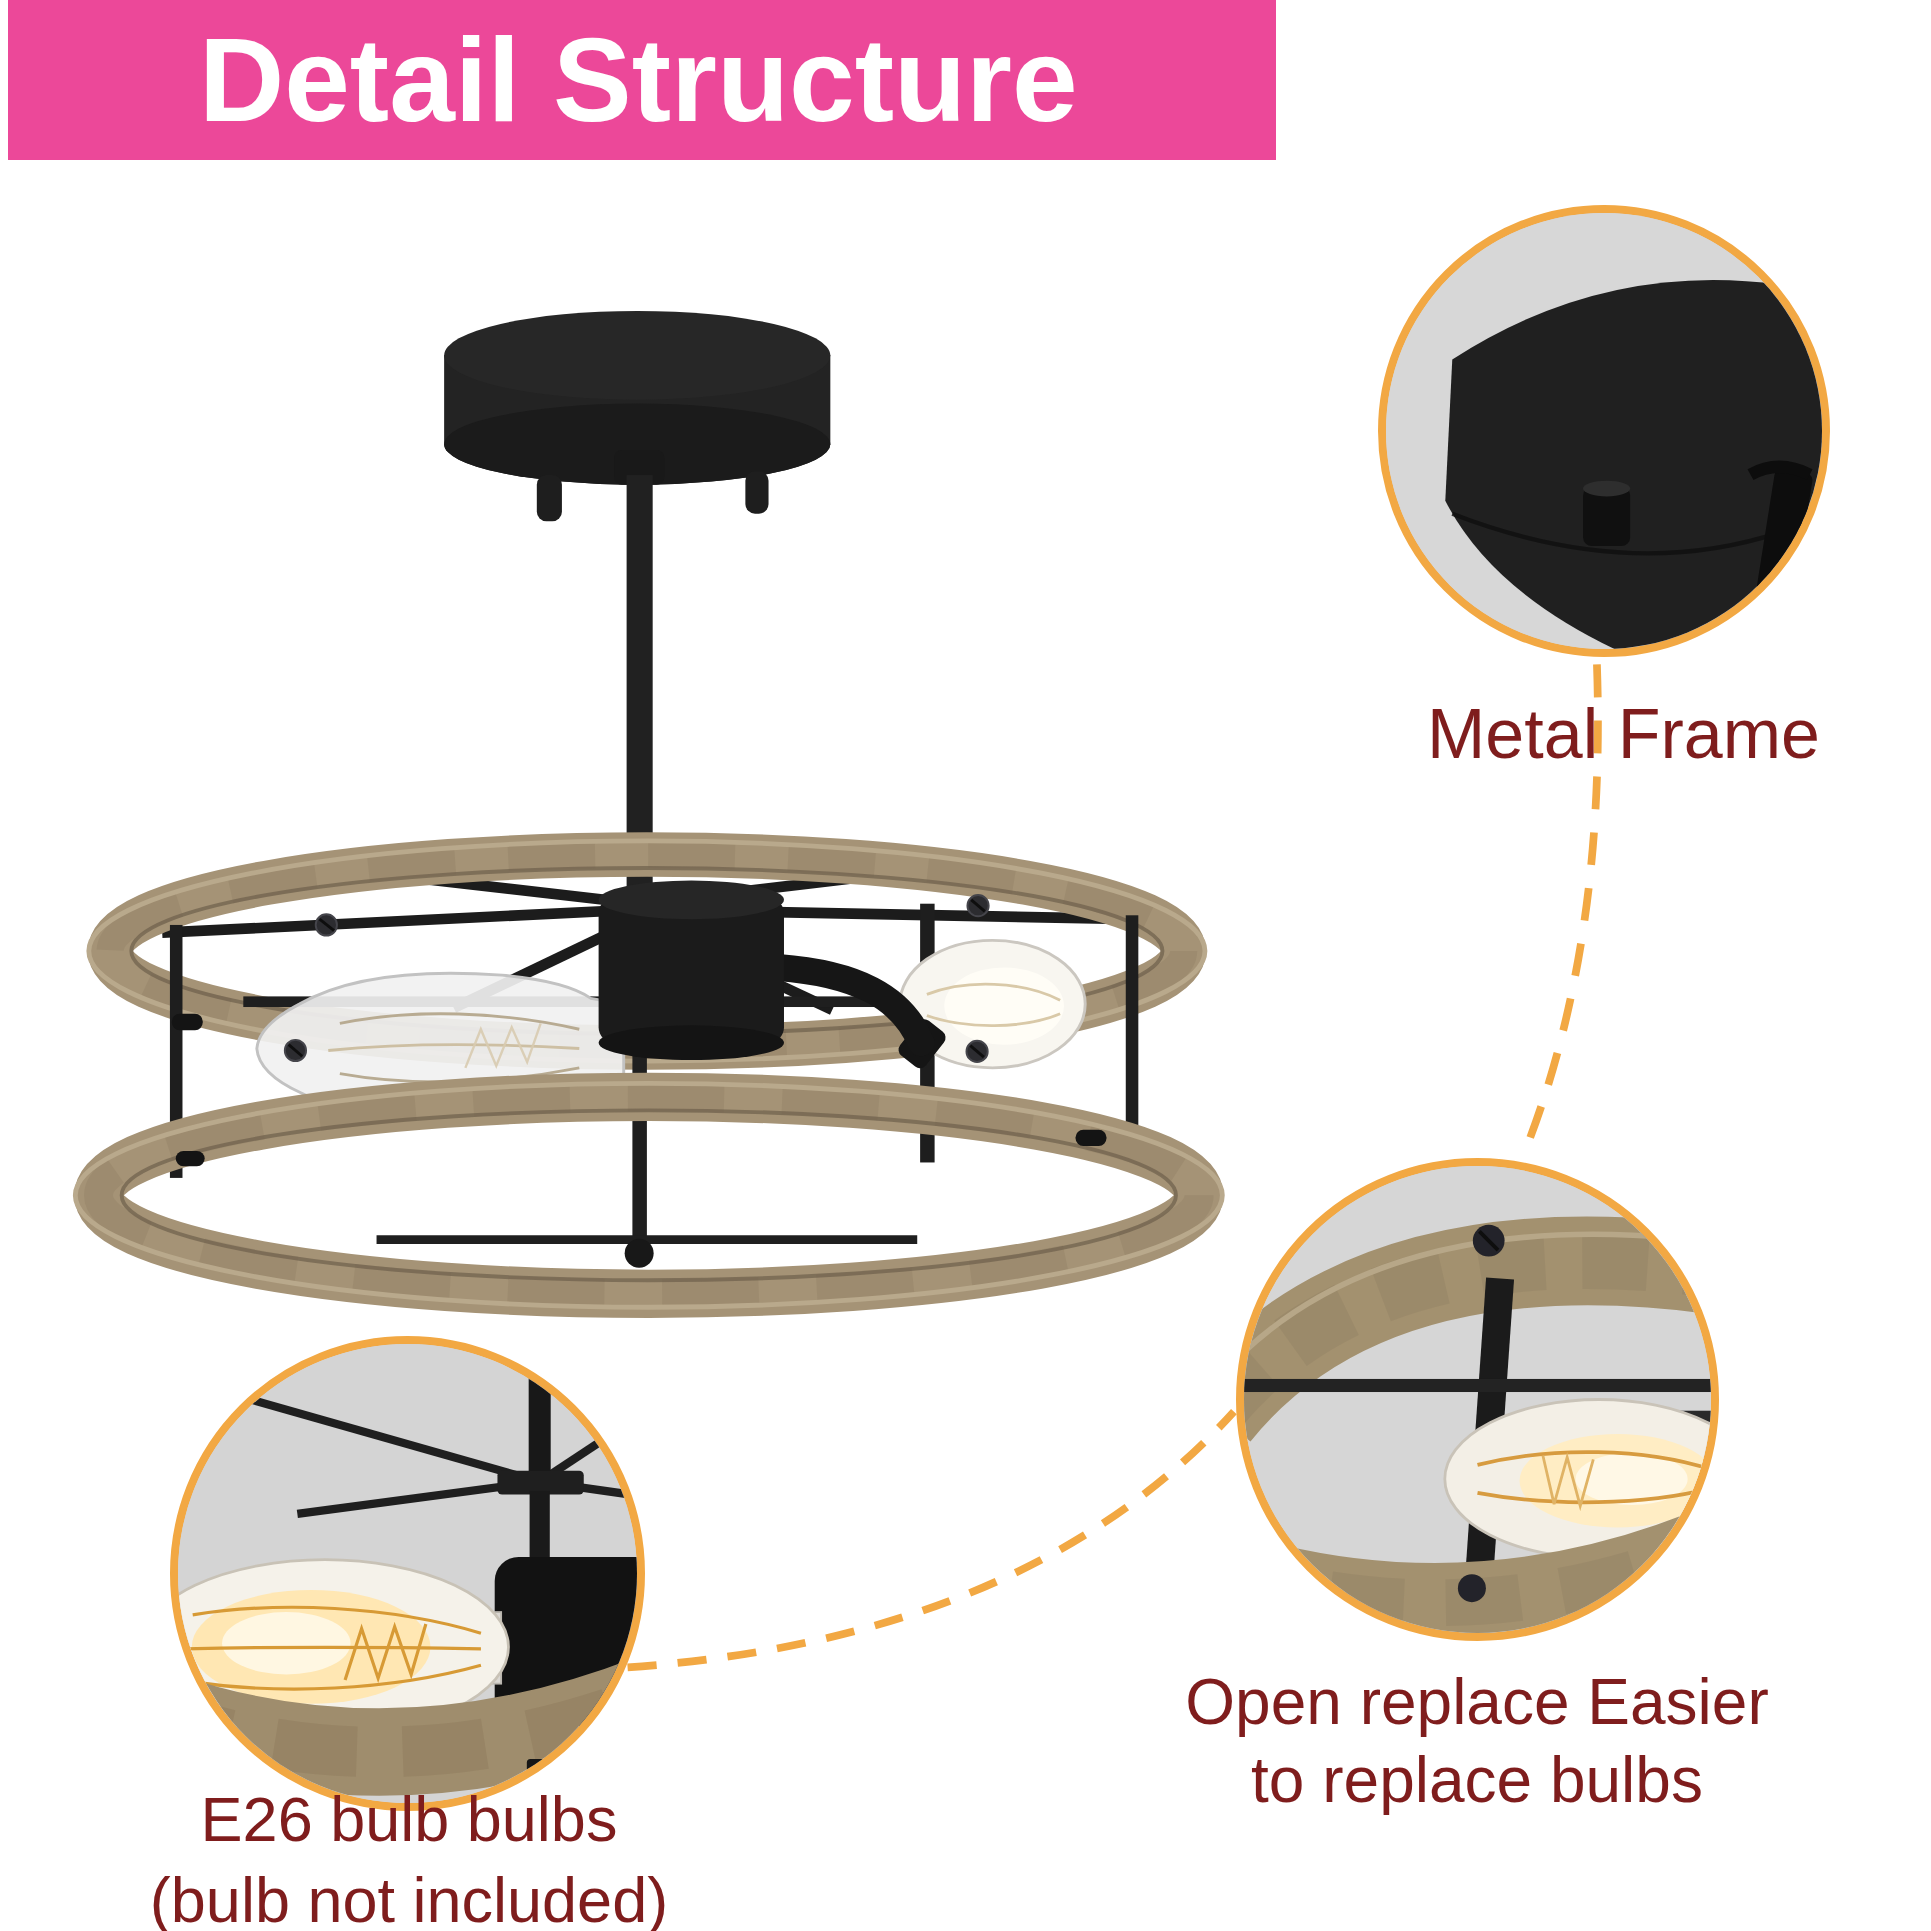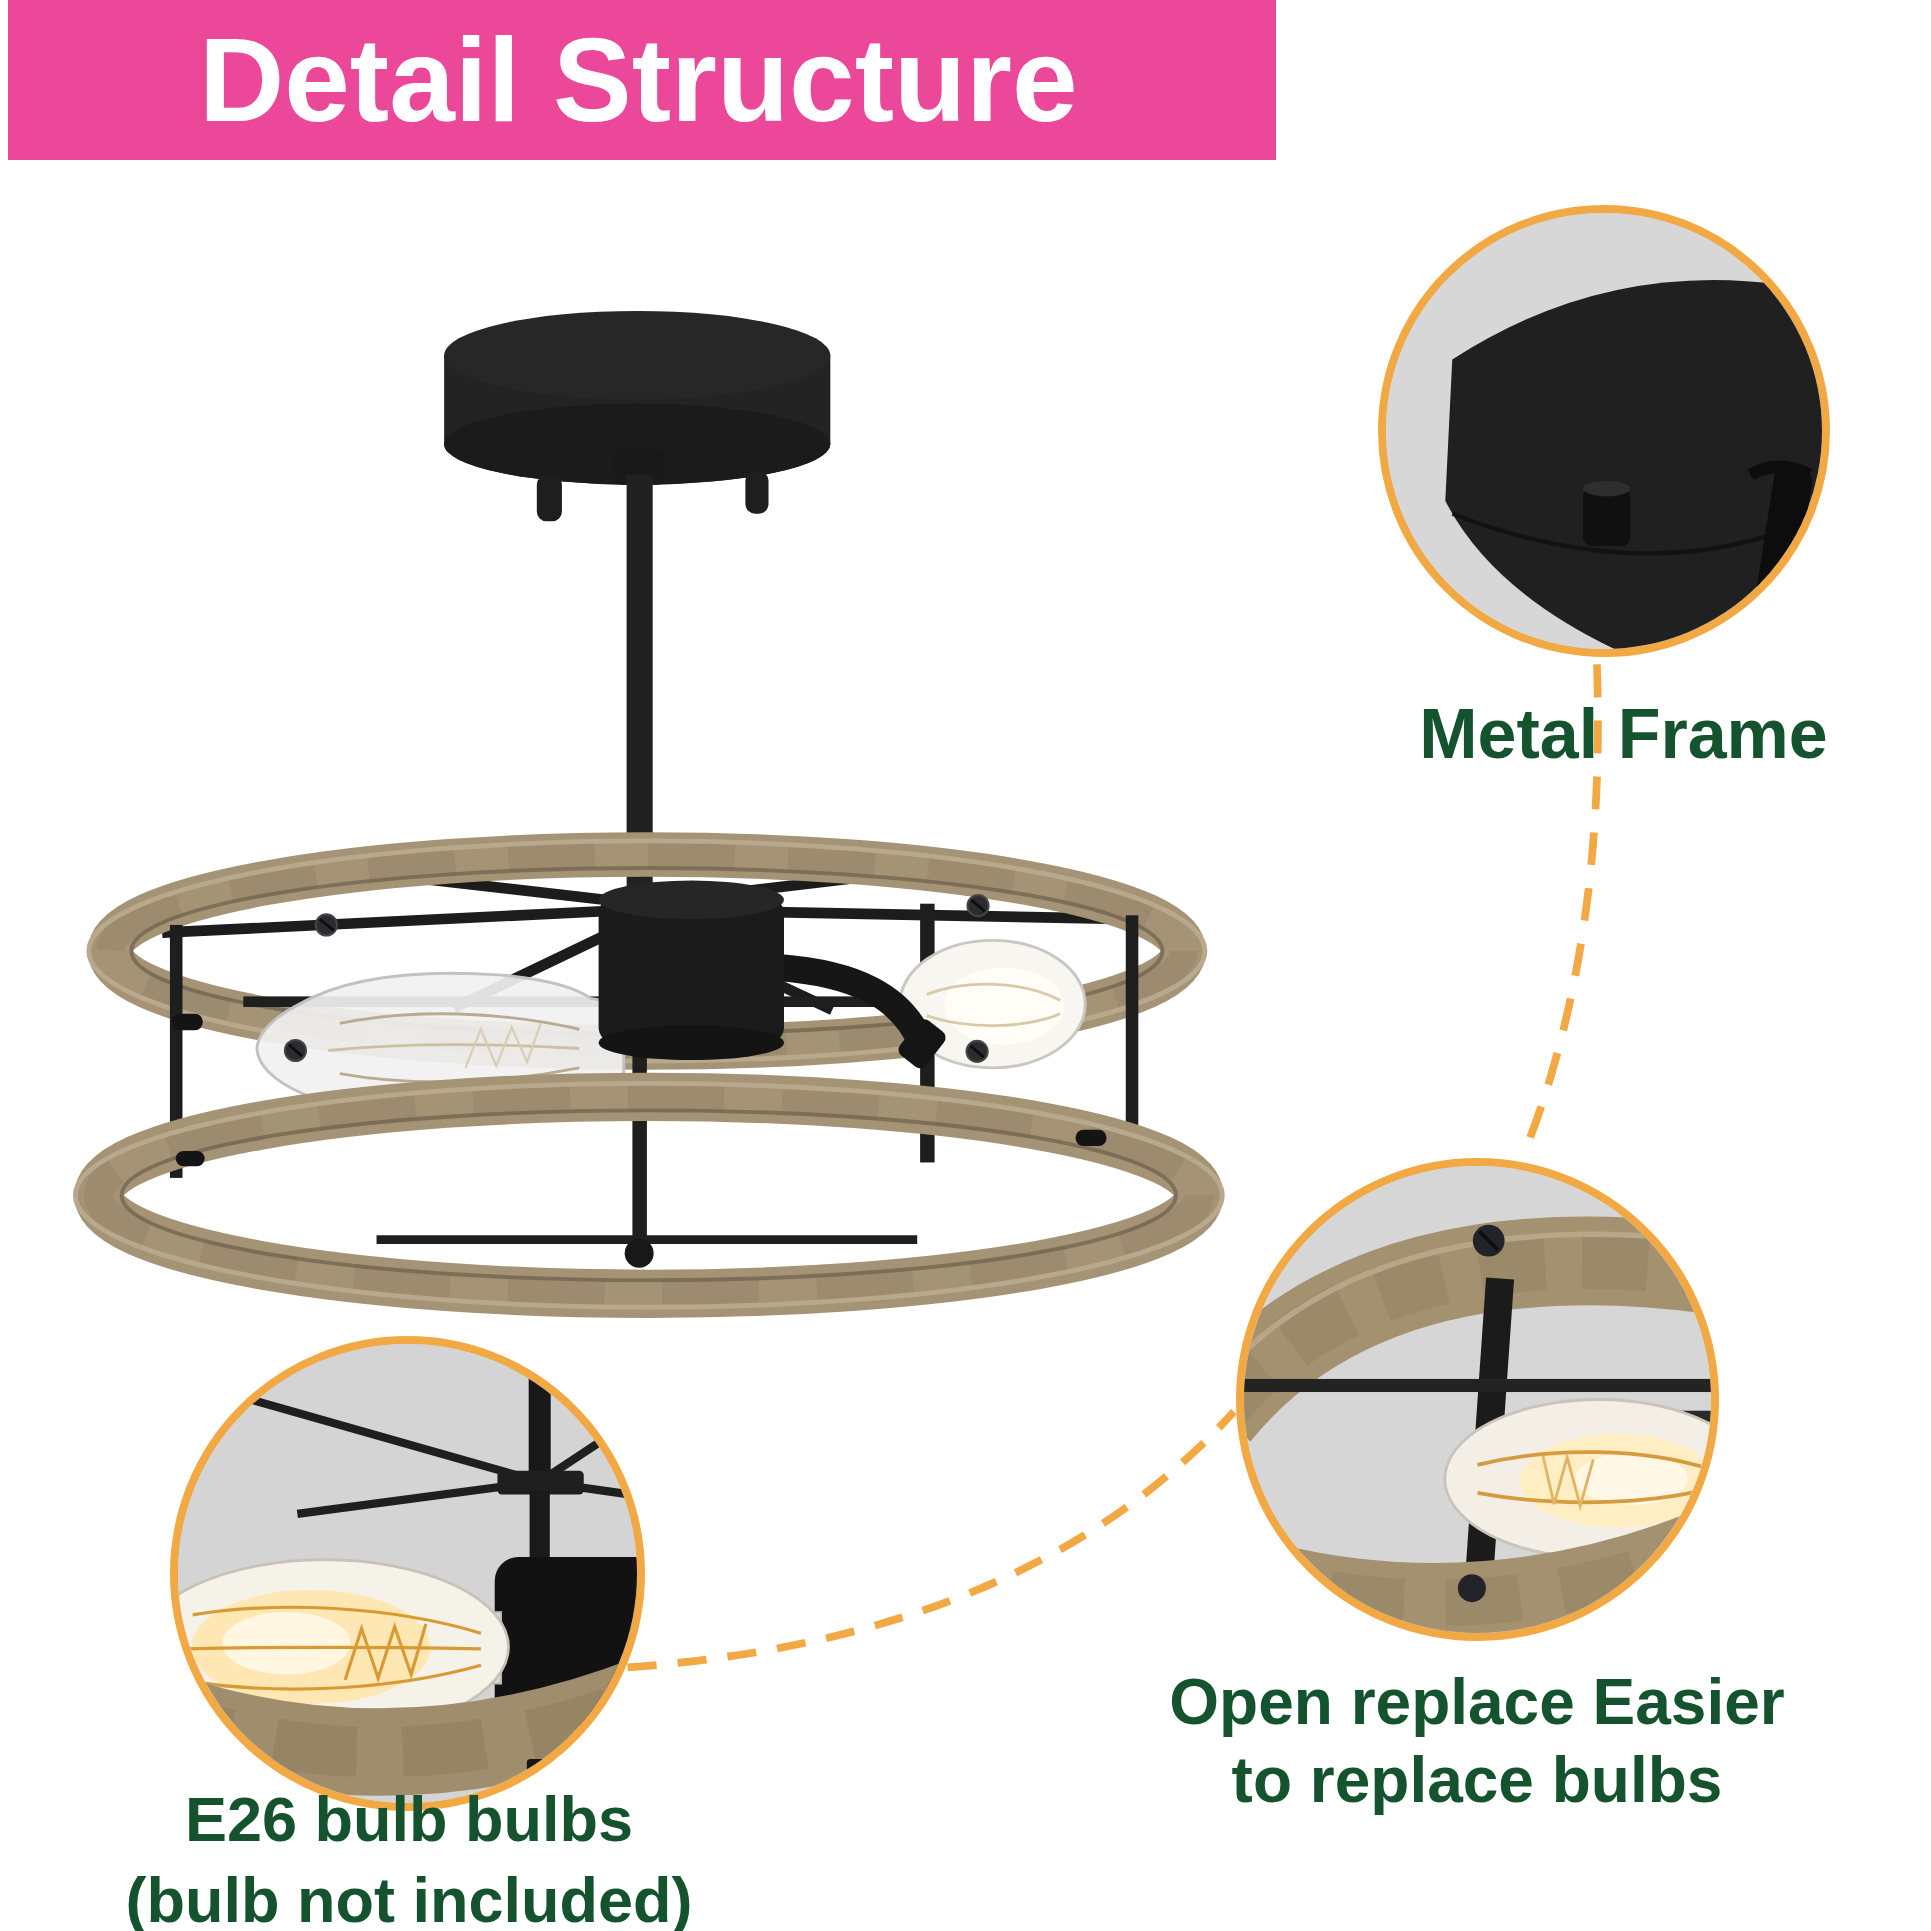--- a/index.html
+++ b/index.html
@@ -22,21 +22,21 @@
   .callout{
     position:absolute;border:8.7px solid #F2A843;border-radius:50%;
     overflow:hidden;background:#D7D7D7;box-sizing:border-box;z-index:3;
   }
   .callout svg{display:block;width:100%;height:100%;}
   #circle-metal{left:1378px;top:205px;width:452px;height:452px;}
   #circle-open {left:1236px;top:1158px;width:483px;height:483px;}
   #circle-e26  {left:170px;top:1336px;width:475px;height:475px;}
   
   .label{
-    position:absolute;font-weight:700;color:#14532d;text-align:center;z-index:5;
+    position:absolute;font-weight:400;color:#7f1d1d;text-align:center;z-index:5;
     white-space:nowrap;
   }
   .label span{display:block;}
   #label-metal{left:1329px;top:695px;width:589px;font-size:70px;line-height:79px;}
   #label-open {left:1139px;top:1663px;width:676px;font-size:64px;line-height:78px;}
   #label-e26  {left:68px; top:1779px;width:682px;font-size:63px;line-height:81px;}
 </style>
 </head>
 <body>
 

